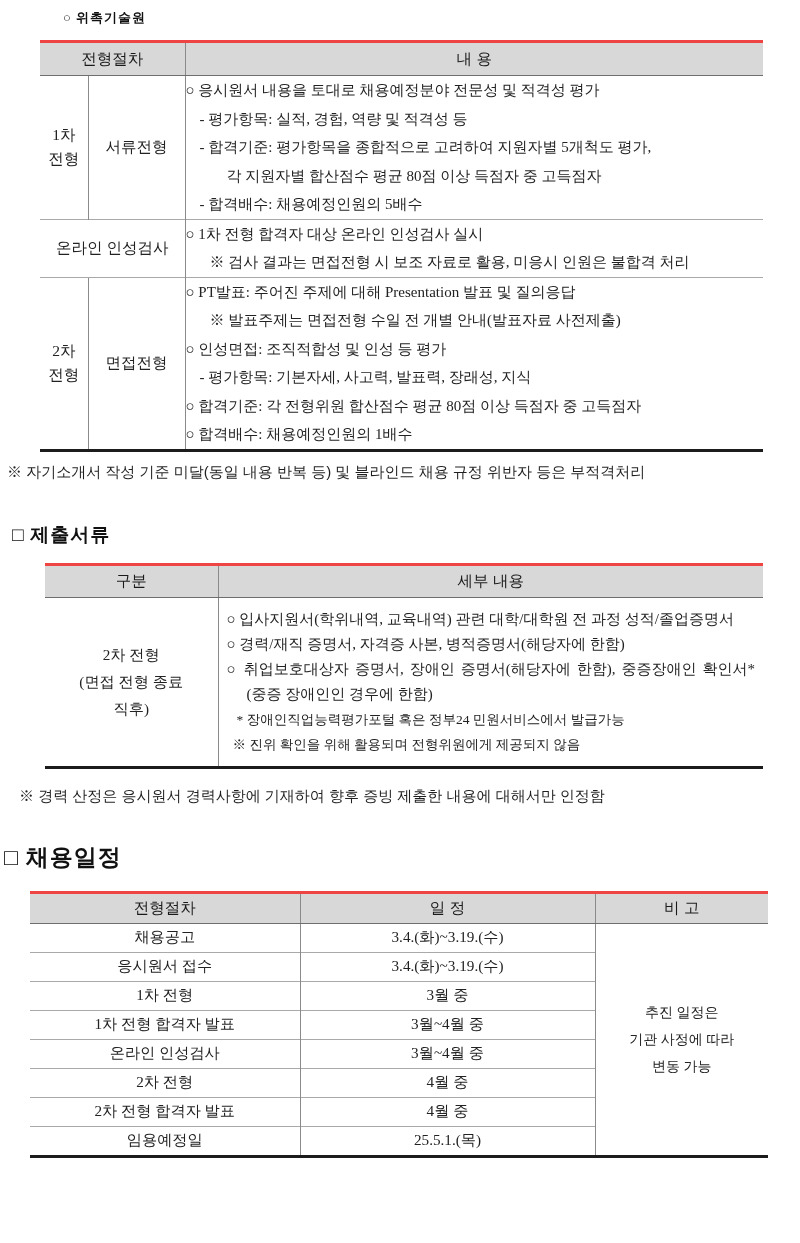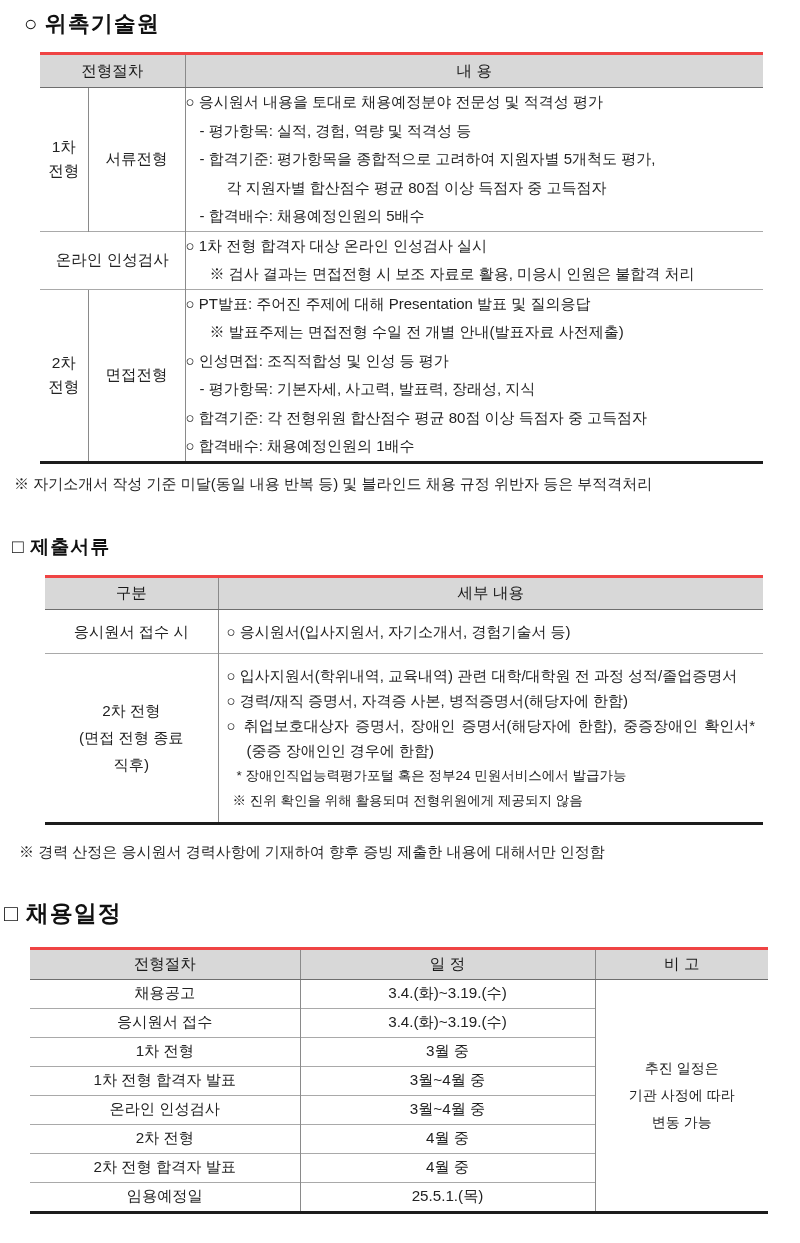--- a/index.html
+++ b/index.html
@@ -9,36 +9,36 @@
     color:#1f1f1f;
     -webkit-font-smoothing:antialiased;
   }
   .doc{position:relative;width:800px;height:1243px;overflow:hidden;}
 
   
   .h-serif{
     font-family:"Liberation Serif",serif;
     font-weight:bold;color:#111;
   }
-  .h1{font-size:22px;padding:9px 16px 0 24px;letter-spacing:1px;}
+  .h1{font-size:13px;padding:9px 16px 0 24px;letter-spacing:1px;margin-left:39px;}
   .h2{font-size:19px;margin:40px 0 0 12px;letter-spacing:1px;}
   .h3{font-size:23px;margin:36px 0 3px 4px;letter-spacing:1px;}
 
   
   table.tbl{
     border-collapse:collapse;table-layout:fixed;
     border-top:3px solid #ef4444;border-bottom:3px solid #1c1c1c;
     font-size:15px;color:#222;
   }
   table.tbl th{
     background:#d8d8d8;font-weight:normal;text-align:center;
     border-bottom:1px solid #6e6e6e;color:#1a1a1a;
     padding:0;
   }
-  table.tbl td{vertical-align:middle;padding:0;}
+  table.tbl td{vertical-align:middle;padding:0;font-family:Liberation Serif, serif;}
   .bl{border-left:1px solid #8a8a8a;}
   tr.rsep td{border-top:1px solid #a9a9a9;}
   .pre{white-space:pre-line;}
 
   
   .t1{width:723px;margin:13px 0 0 40px;}
   .t1 th{height:32px;font-size:15.5px;}
   .stage{text-align:center;line-height:24px;font-size:15.5px;}
   td.content{padding:7px 8px 7px 8px;vertical-align:middle;}
   .ln{line-height:28.5px;}
@@ -47,21 +47,21 @@
   .b1{margin-left:14px;padding-left:13px;text-indent:-13px;}
   .b2{margin-left:41px;}
   .bx{margin-left:24px;padding-left:22px;text-indent:-22px;}
   .just{text-align:justify;}
   .small{font-size:13.5px;line-height:23px;}
   .s1{margin-left:10px;padding-left:9px;text-indent:-9px;}
   .s2{margin-left:6px;padding-left:20px;text-indent:-20px;}
 
   
   .footnote{font-size:15px;color:#1f1f1f;line-height:20px;}
-  .fn1{margin:10px 0 0 14px;}
+  .fn1{margin:10px 0 0 7px;}
   .fn2{margin:17px 0 0 19px;}
 
   
   .t2{width:718px;margin:15px 0 0 45px;}
   .t2 th{height:31px;font-size:15.5px;}
   .t2 td.label{text-align:center;line-height:27px;font-size:15.2px;}
   .t2 td.row1content{padding:6px 8px;}
   .t2 td.content{padding:9px 8px;}
 
   
@@ -134,26 +134,20 @@
         <col style="width:173px">
         <col>
       </colgroup>
     <thead>
       <tr>
         <th>구분</th>
         <th class="bl">세부 내용</th>
       </tr>
     </thead>
     <tbody>
-      <tr>
-        <td class="label">응시원서 접수 시</td>
-        <td class="content bl row1content">
-          <div class="ln b0">○ 응시원서(입사지원서, 자기소개서, 경험기술서 등)</div>
-        </td>
-      </tr>
       <tr class="rsep">
         <td class="label pre">2차 전형
 (면접 전형 종료
 직후)</td>
         <td class="content bl">
           <div class="ln b0 just">○ 입사지원서(학위내역, 교육내역) 관련 대학/대학원 전 과정 성적/졸업증명서</div>
           <div class="ln b0">○ 경력/재직 증명서, 자격증 사본, 병적증명서(해당자에 한함)</div>
           <div class="ln b0 just">○ 취업보호대상자 증명서, 장애인 증명서(해당자에 한함), 중증장애인 확인서*(중증 장애인인 경우에 한함)</div>
           <div class="ln small s1">* 장애인직업능력평가포털 혹은 정부24 민원서비스에서 발급가능</div>
           <div class="ln small s2">※ 진위 확인을 위해 활용되며 전형위원에게 제공되지 않음</div>

